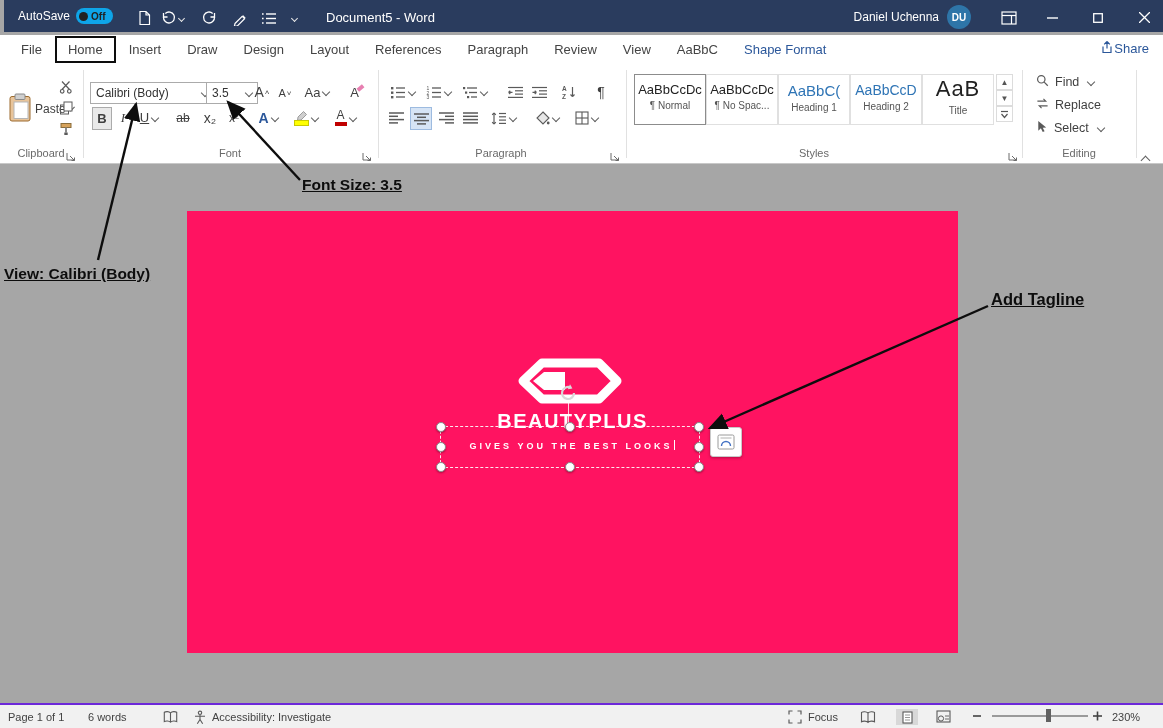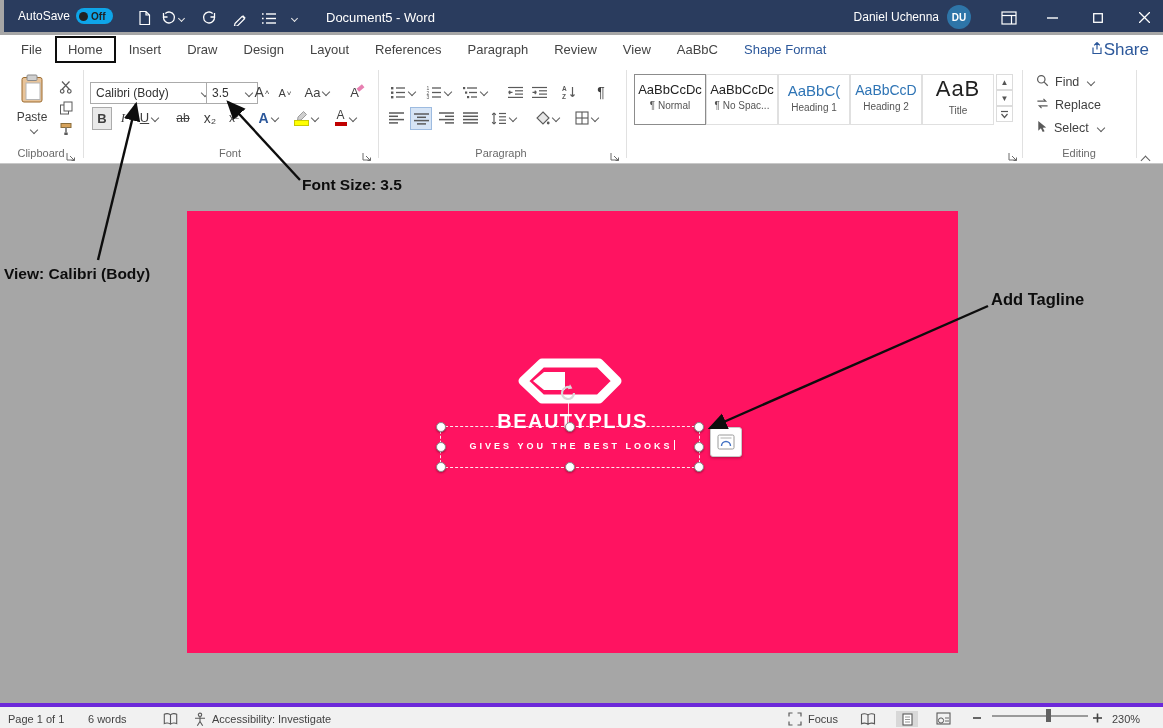--- a/index.html
+++ b/index.html
@@ -24,34 +24,34 @@
   .avatar{position:absolute;right:196px;top:5px;width:24px;height:24px;border-radius:50%;background:#2e75a8;
           display:flex;align-items:center;justify-content:center;font-size:10px;font-weight:bold;cursor:pointer;}
   .winbtn{position:absolute;top:0;width:46px;height:35px;display:flex;align-items:center;justify-content:center;cursor:pointer;}
 
   
   .white-band{position:absolute;left:0;top:35px;width:1163px;height:128px;background:#fff;border-bottom:1px solid #c8c8c8;}
   .tabsrow{position:absolute;left:0;top:35px;width:1163px;height:29px;display:flex;align-items:center;padding-left:8px;box-sizing:border-box;}
   .tab{font-size:13px;color:#444;padding:0 13px;line-height:27px;cursor:pointer;white-space:nowrap;}
   .tab.home{border:2px solid #0d0d0d;line-height:23px;padding:0 11px;background:#fff;}
   .tab.ctx{color:#2b579a;}
-  .share{position:absolute;right:14px;top:40px;display:flex;align-items:center;color:#2b579a;font-size:17px;cursor:pointer;}
+  .share{position:absolute;right:14px;top:40px;display:flex;align-items:center;color:#2b579a;font-size:13px;cursor:pointer;}
 
   .vsep{position:absolute;top:70px;height:88px;width:1px;background:#e1e1e1;}
   .gl{position:absolute;top:147px;font-size:11px;color:#6a6a6a;text-align:center;cursor:default;}
   .dlaunch{position:absolute;top:148px;width:12px;height:12px;cursor:pointer;}
 
   .rbtn{position:absolute;display:flex;align-items:center;justify-content:center;color:#3f3f3f;cursor:pointer;}
   .combo{position:absolute;height:20px;border:1px solid #ababab;background:#fff;display:flex;align-items:center;
          justify-content:space-between;font-size:12px;color:#333;padding:0 5px;cursor:pointer;}
   .chev{display:inline-block;width:5px;height:5px;border-right:1.4px solid #5f5f5f;border-bottom:1.4px solid #5f5f5f;
         transform:rotate(45deg);margin-left:3px;vertical-align:2px;}
   .chev.w{border-color:#e8e8e8;width:4px;height:4px;}
   .cvu{display:inline-block;width:6px;height:6px;border-left:1.6px solid #5f5f5f;border-top:1.6px solid #5f5f5f;transform:rotate(45deg);}
-  .paste{position:absolute;left:8px;top:70px;width:48px;height:74px;display:flex;flex-direction:column;align-items:center;
+  .paste{position:absolute;left:8px;top:70px;width:48px;height:74px;display:flex;flex-direction:row;align-items:center;
          justify-content:flex-start;gap:3px;font-size:12px;color:#3f3f3f;cursor:pointer;padding-top:4px;box-sizing:border-box;}
   .bsel{background:#d6e4f5;border:1px solid #9dbbe0;}
   .boxed{background:#e9e9e9;border:1px solid #ababab;}
   .scard{position:absolute;top:74px;width:70px;height:49px;background:#fff;border:1px solid #e0e0e0;text-align:center;cursor:pointer;overflow:hidden;}
   .scard.sel{border:1px solid #8c8c8c;}
   .scard .pv{font-size:13px;color:#222;margin-top:7px;white-space:nowrap;}
   .scard .pv.blue{color:#2e74b5;}
   .scard .pv.title{font-size:22px;margin-top:1px;font-weight:300;letter-spacing:1px;}
   .scard .nm{font-size:10px;color:#555;margin-top:3px;white-space:nowrap;}
   .sgbtn{position:absolute;left:996px;width:17px;height:16px;border:1px solid #dcdcdc;background:#fff;display:flex;
@@ -66,25 +66,25 @@
            font-size:9px;letter-spacing:3px;z-index:3;}
   .caret{display:inline-block;width:1px;height:10px;background:#fff;margin-left:2px;vertical-align:-1px;}
   .selbox{position:absolute;left:253px;top:215px;width:258px;height:40px;border:1px dashed rgba(255,255,255,.9);z-index:2;}
   .handle{position:absolute;width:8px;height:8px;border-radius:50%;background:#fff;border:1px solid #8a8a8a;
           box-shadow:0 1px 2px rgba(0,0,0,.35);z-index:5;cursor:pointer;}
   .stem{position:absolute;left:381px;top:192px;width:1px;height:23px;background:rgba(255,255,255,.8);z-index:2;}
   .layoutbtn{position:absolute;left:523px;top:216px;width:30px;height:28px;background:#fff;border:1px solid #c9c9c9;
              border-radius:3px;box-shadow:0 1px 3px rgba(0,0,0,.3);display:flex;align-items:center;justify-content:center;z-index:6;cursor:pointer;}
 
   
-  .note{position:absolute;font-weight:bold;color:#0d0d0d;z-index:61;white-space:nowrap;}
+  .note{position:absolute;font-weight:bold;color:#0d0d0d;z-index:61;white-space:nowrap;text-decoration:underline;}
   .arrows{position:absolute;left:0;top:0;width:1163px;height:728px;z-index:60;pointer-events:none;}
 
   
-  .statusbar{position:absolute;left:0;top:703px;width:1163px;height:25px;background:#f1f1f1;border-top:4px solid #6d28d9;
+  .statusbar{position:absolute;left:0;top:703px;width:1163px;height:25px;background:#f1f1f1;border-top:2px solid #6d28d9;
              font-size:11px;color:#424242;box-sizing:border-box;}
   .sbitem{position:absolute;top:6px;cursor:pointer;white-space:nowrap;}
   .sbicon{position:absolute;top:5px;cursor:pointer;}
   .zoomtrack{position:absolute;left:992px;top:715px;width:96px;height:2px;background:#9a9a9a;z-index:2;}
   .zoomthumb{position:absolute;left:1046px;top:709px;width:5px;height:13px;background:#616161;z-index:3;cursor:grab;}
 </style>
 </head>
 <body>
 
 <div class="page">
@@ -512,20 +512,21 @@
           <path d="M2,1 L2,11.5 L4.8,9 L6.8,13 L8.8,12 L6.8,8.3 L10.5,8 Z" fill="#5a5a5a"></path>
         </svg>
     </span>
     <span>Select</span>
     <span class="chev"></span>
   </div>
 
   <div class="gl" style="left:8px;width:66px">Clipboard</div>
   <div class="gl" style="left:92px;width:276px">Font</div>
   <div class="gl" style="left:388px;width:226px">Paragraph</div>
+  <div class="gl" style="left:640px;width:348px">Styles</div>
   <div class="gl" style="left:1030px;width:98px">Editing</div>
 
   <div class="dlaunch" style="left:66px">
     <svg width="10" height="10" viewBox="0 0 10 10">
         <path d="M1,1 V8 H8 M4,4 L8.5,8.5 M8.5,5.5 V8.5 H5.5" fill="none" stroke="#6a6a6a" stroke-width="1"></path>
       </svg>
   </div>
   <div class="dlaunch" style="left:362px">
     <svg width="10" height="10" viewBox="0 0 10 10">
         <path d="M1,1 V8 H8 M4,4 L8.5,8.5 M8.5,5.5 V8.5 H5.5" fill="none" stroke="#6a6a6a" stroke-width="1"></path>

